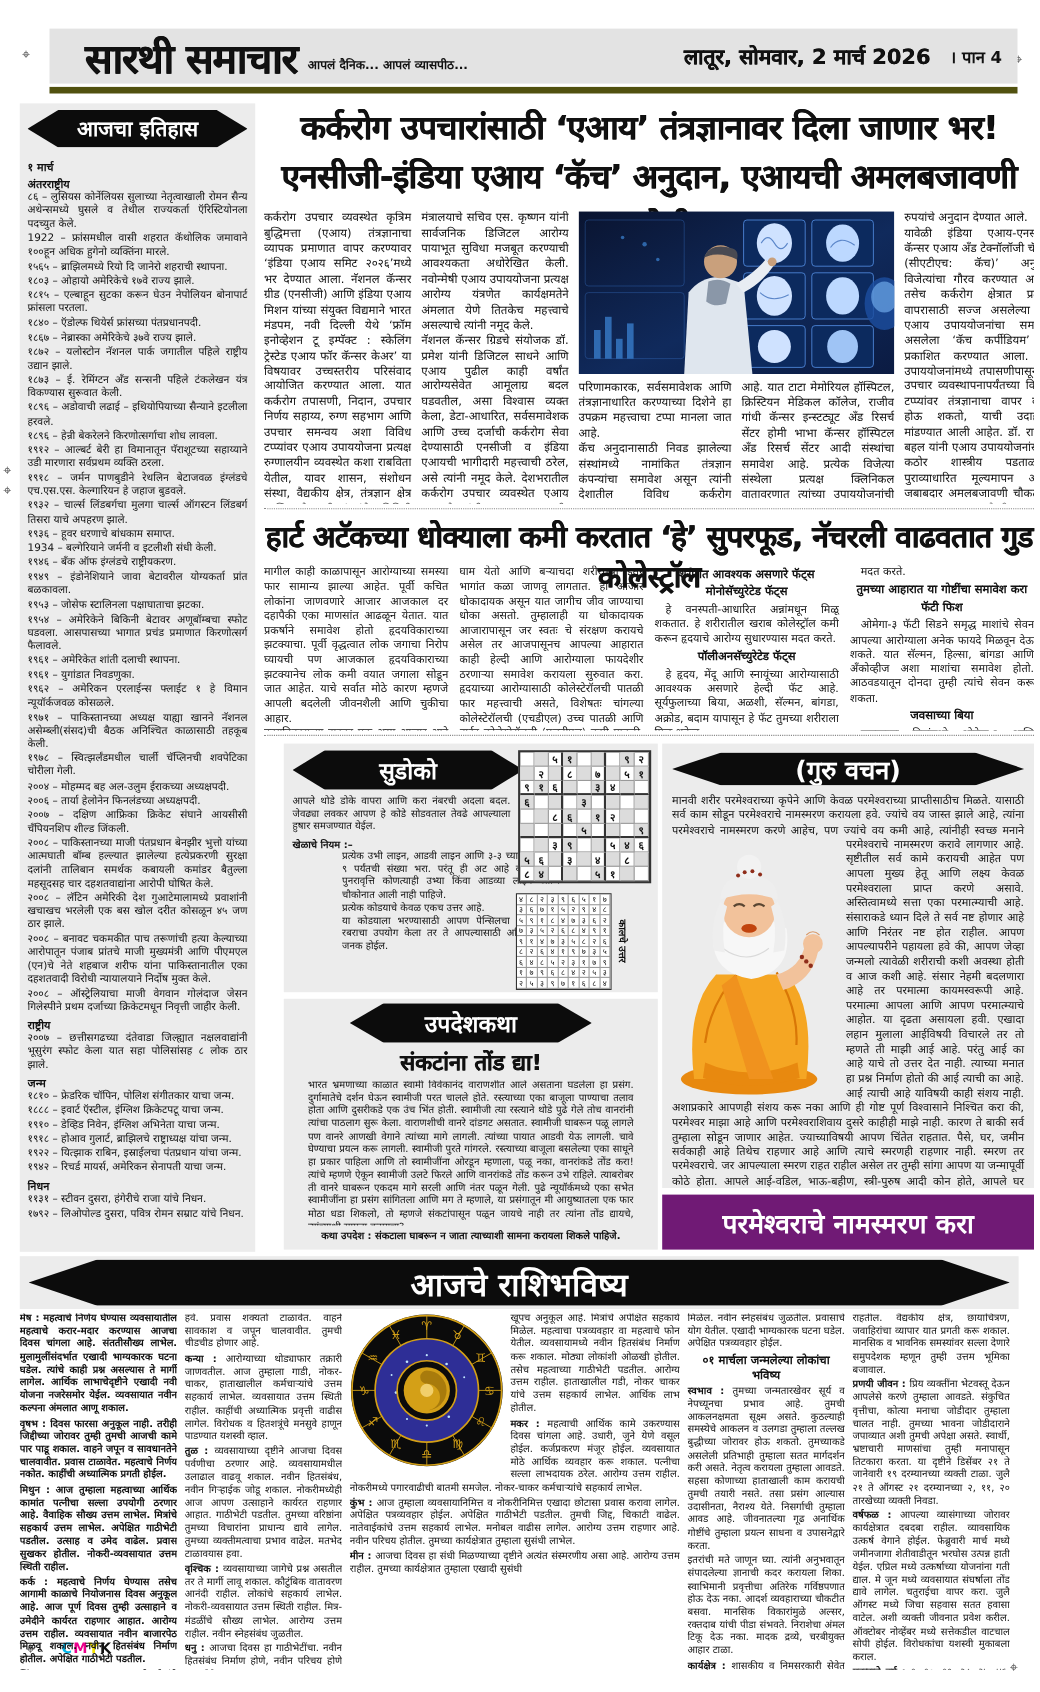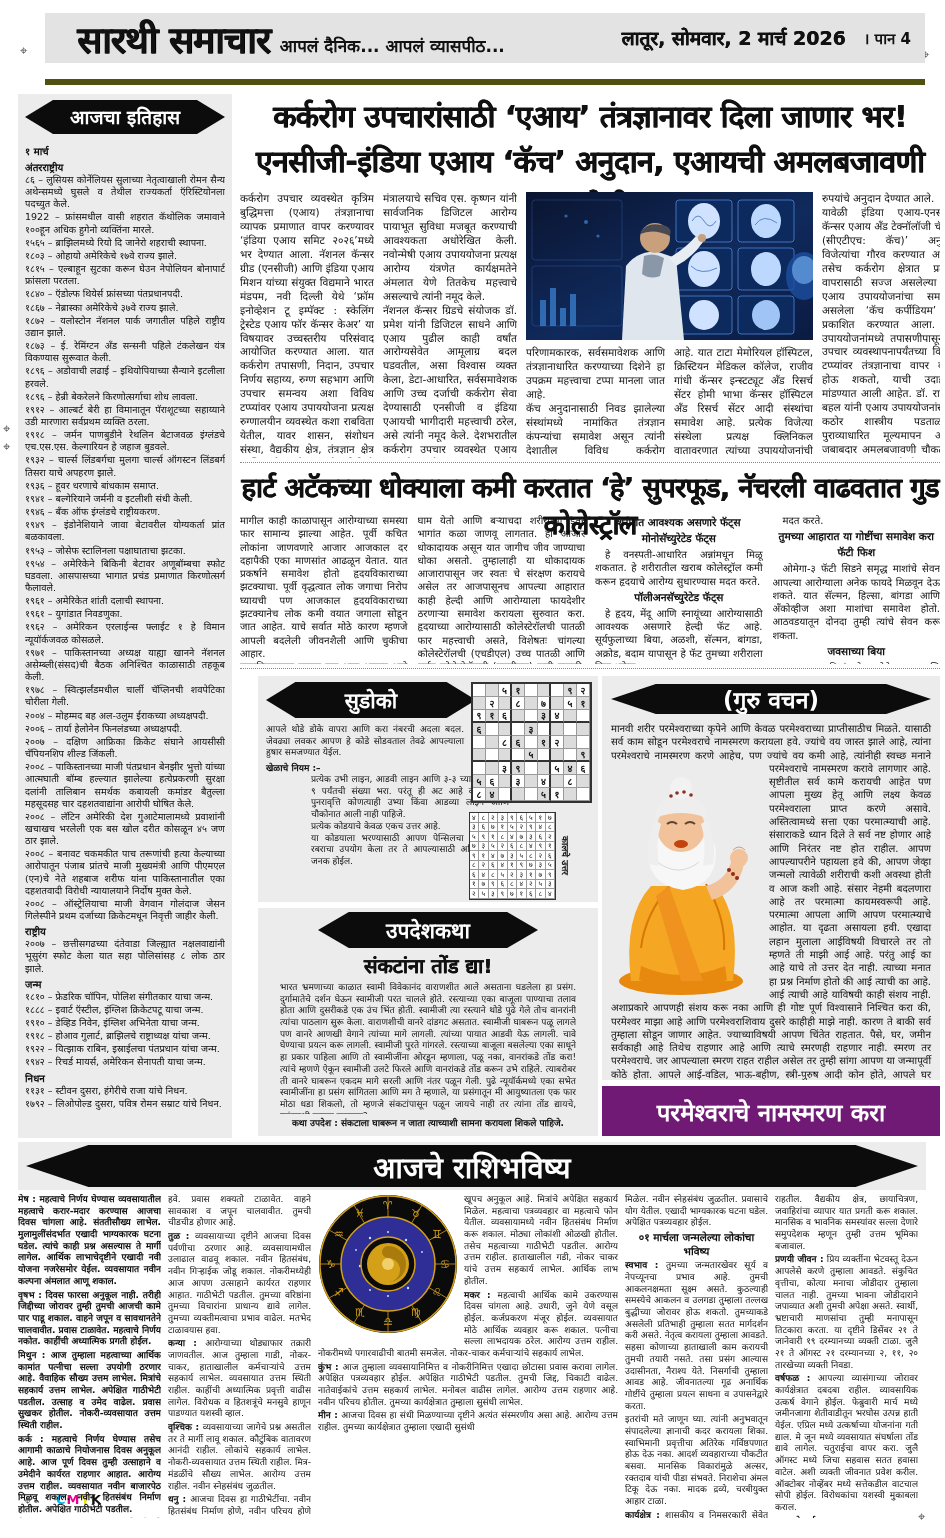--- a/index.html
+++ b/index.html
@@ -11,21 +11,21 @@
   .ov{overflow:hidden;}
 
   
   .regmark{color:#555;font-size:13px;line-height:1;}
   .cmyk{font-weight:bold;font-size:13px;letter-spacing:1px;}
   .cmyk .c{color:#00b7eb}.cmyk .m{color:#ec008c}.cmyk .y{color:#f5e400}.cmyk .k{color:#111}
 
   
   .header{background:#e3e3e3;display:flex;align-items:center;padding:0 14px;box-sizing:border-box;}
   .masthead{font-size:37px;font-weight:bold;letter-spacing:-1px;text-shadow:0.8px 0 #000;}
-  .tagline{font-size:17px;margin-left:10px;margin-top:14px;font-weight:bold;}
+  .tagline{font-size:11px;margin-left:10px;margin-top:14px;font-weight:bold;}
   .dateline{margin-left:auto;font-size:19px;font-weight:bold;text-shadow:0.4px 0 #000;}
   .pageno{font-size:15px;font-weight:bold;margin-left:18px;}
   .oliverule{background:#51510f;}
 
   
   .ribbon{background:#0c0c0c;color:#fff;font-weight:bold;text-align:center;
           display:flex;align-items:center;justify-content:center;}
   .rib-side{clip-path:polygon(0 50%,14% 0,86% 0,100% 50%,86% 100%,14% 100%);}
   .rib-long{clip-path:polygon(0 50%,7% 0,93% 0,100% 50%,93% 100%,7% 100%);}
 
@@ -73,21 +73,21 @@
   <div class="abs cmyk" style="left:46px;top:44px;"><span class="c">C</span><span class="m">M</span><span class="y">Y</span><span class="k">K</span></div>
   <div class="abs regmark" style="left:922px;top:48px;">⌖</div>
   <div class="abs regmark" style="left:3px;top:422px;">⌖</div>
   <div class="abs regmark" style="left:3px;top:440px;">⌖</div>
   <div class="abs regmark" style="left:927px;top:756px;">⌖</div>
   <div class="abs regmark" style="left:927px;top:774px;">⌖</div>
   <div class="abs regmark" style="left:24px;top:1494px;">⌖</div>
   <div class="abs cmyk" style="left:56px;top:1492px;"><span class="c">C</span><span class="m">M</span><span class="y">Y</span><span class="k">K</span></div>
   <div class="abs regmark" style="left:918px;top:1510px;">⌖</div>
 
-  <div class="abs header" style="left:45px;top:13px;width:880px;height:50px;padding-left:32px;">
+  <div class="abs header" style="left:45px;top:26px;width:880px;height:50px;padding-left:32px;">
     <span class="masthead">सारथी समाचार</span>
     <span class="tagline">आपलं दैनिक... आपलं व्यासपीठ...</span>
     <span class="dateline">लातूर, सोमवार, 2 मार्च 2026</span>
     <span class="pageno">। पान 4</span>
   </div>
   <div class="abs oliverule" style="left:45px;top:79px;width:880px;height:6px;"></div>
 
   <div class="abs graybox ov" style="left:18px;top:94px;width:214px;height:1044px;padding:4px 7px;box-sizing:border-box;">
     <div class="ribbon rib-side" style="height:34px;font-size:19px;margin:2px 0 8px 0;">
       <span>आजचा इतिहास</span>
@@ -103,21 +103,21 @@
         <div class="hist-item">१८४० – ऍडोल्फ थियेर्स फ्रांसच्या पंतप्रधानपदी.</div>
         <div class="hist-item">१८६७ – नेब्रास्का अमेरिकेचे ३७वे राज्य झाले.</div>
         <div class="hist-item">१८७२ – यलोस्टोन नॅशनल पार्क जगातील पहिले राष्ट्रीय उद्यान झाले.</div>
         <div class="hist-item">१८७३ – ई. रेमिंग्टन अँड सन्सनी पहिले टंकलेखन यंत्र विकण्यास सुरूवात केली.</div>
         <div class="hist-item">१८९६ – अडोवाची लढाई – इथियोपियाच्या सैन्याने इटलीला हरवले.</div>
         <div class="hist-item">१८९६ – हेन्री बेकरेलने किरणोत्सर्गाचा शोध लावला.</div>
         <div class="hist-item">१९१२ – आल्बर्ट बेरी हा विमानातून पॅराशूटच्या सहाय्याने उडी मारणारा सर्वप्रथम व्यक्ति ठरला.</div>
         <div class="hist-item">१९१८ – जर्मन पाणबुडीने रेथलिन बेटाजवळ इंग्लंडचे एच.एस.एस. केल्गारियन हे जहाज बुडवले.</div>
         <div class="hist-item">१९३२ – चार्ल्स लिंडबर्गचा मुलगा चार्ल्स ऑगस्टन लिंडबर्ग तिसरा याचे अपहरण झाले.</div>
         <div class="hist-item">१९३६ – हूवर धरणाचे बांधकाम समाप्त.</div>
-        <div class="hist-item">१९४१ – बल्गेरियाने जर्मनी व इटलीशी संधी केली.</div>
+        <div class="hist-item">1934 – बल्गेरियाने जर्मनी व इटलीशी संधी केली.</div>
         <div class="hist-item">१९४६ – बँक ऑफ इंग्लंडचे राष्ट्रीयकरण.</div>
         <div class="hist-item">१९४९ – इंडोनेशियाने जावा बेटावरील योग्यकर्ता प्रांत बळकावला.</div>
         <div class="hist-item">१९५३ – जोसेफ स्टालिनला पक्षाघाताचा झटका.</div>
         <div class="hist-item">१९५४ – अमेरिकेने बिकिनी बेटावर अणूबॉम्बचा स्फोट घडवला. आसपासच्या भागात प्रचंड प्रमाणात किरणोत्सर्ग फैलावले.</div>
         <div class="hist-item">१९६१ – अमेरिकेत शांती दलाची स्थापना.</div>
         <div class="hist-item">१९६१ – युगांडात निवडणुका.</div>
         <div class="hist-item">१९६२ – अमेरिकन एरलाईन्स फ्लाईट १ हे विमान न्यूयॉर्कजवळ कोसळले.</div>
         <div class="hist-item">१९७१ – पाकिस्तानच्या अध्यक्ष याह्या खानने नॅशनल असेम्ब्ली(संसद)ची बैठक अनिश्चित काळासाठी तहकूब केली.</div>
         <div class="hist-item">१९७८ – स्वित्झर्लंडमधील चार्ली चॅप्लिनची शवपेटिका चोरीला गेली.</div>
         <div class="hist-item">२००४ – मोहम्मद बह अल-उलुम ईराकच्या अध्यक्षपदी.</div>
@@ -505,22 +505,22 @@
   <div class="abs cols ov" style="left:18px;top:1194px;width:908px;height:324px;gap:7px;">
     <div id="hc1" class="h-col ov" style="flex:0 0 143px;font-weight:bold;">
         <div class="para"><b>मेष : </b>महत्वाचे निर्णय घेण्यास व्यवसायातील महत्वाचे करार-मदार करण्यास आजचा दिवस चांगला आहे. संततीसौख्य लाभेल. मुलामुलींसंदर्भात एखादी भाग्यकारक घटना घडेल. त्यांचे काही प्रश्न असल्यास ते मार्गी लागेल. आर्थिक लाभाचेदृष्टीने एखादी नवी योजना नजरेसमोर येईल. व्यवसायात नवीन कल्पना अंमलात आणू शकाल.</div>
         <div class="para"><b>वृषभ : </b>दिवस फारसा अनुकूल नाही. तरीही जिद्दीच्या जोरावर तुम्ही तुमची आजची कामे पार पाडू शकाल. वाहने जपून व सावधानतेने चालवावीत. प्रवास टाळावेत. महत्वाचे निर्णय नकोत. काहींची अध्यात्मिक प्रगती होईल.</div>
         <div class="para"><b>मिथुन : </b>आज तुम्हाला महत्वाच्या आर्थिक कामांत पत्नीचा सल्ला उपयोगी ठरणार आहे. वैवाहिक सौख्य उत्तम लाभेल. मित्रांचे सहकार्य उत्तम लाभेल. अपेक्षित गाठीभेटी पडतील. उत्साह व उमेद वाढेल. प्रवास सुखकर होतील. नोकरी-व्यवसायात उत्तम स्थिती राहील.</div>
         <div class="para"><b>कर्क : </b>महत्वाचे निर्णय घेण्यास तसेच आगामी काळाचे नियोजनास दिवस अनुकूल आहे. आज पूर्ण दिवस तुम्ही उत्साहाने व उमेदीने कार्यरत राहणार आहात. आरोग्य उत्तम राहील. व्यवसायात नवीन बाजारपेठ मिळवू शकाल. नवीन हितसंबंध निर्माण होतील. अपेक्षित गाठीभेटी पडतील.</div>
         <div class="para"><b>सिंह : </b>सध्या आपणाला नातेवाईकांचे सहकार्य मिळणार नाही, हे गृहितच धरावयास हवे. नातेवाईकांशी मतभेदाची शक्यता आहे. मानसिक अस्वास्थता जाणवेल. प्रकृतीकडे लक्ष द्यावयास</div>
       </div>
     <div id="hc2" class="h-col ov" style="flex:0 0 143px;">
         <div class="para">हवे. प्रवास शक्यतो टाळावेत. वाहने सावकाश व जपून चालवावीत. तुमची चीडचीड होणार आहे.</div>
+        <div class="para"><b>कन्या : </b>आरोग्याच्या थोड्याफार तक्रारी जाणवतील. आज तुम्हाला गाडी, नोकर-चाकर, हाताखालील कर्मचाऱ्यांचे उत्तम सहकार्य लाभेल. व्यवसायात उत्तम स्थिती राहील. काहींची अध्यात्मिक प्रवृत्ती वाढीस लागेल. विरोधक व हितशत्रूंचे मनसुवे हाणून पाडण्यात यशस्वी व्हाल.</div>
         <div class="para"><b>तुळ : </b>व्यवसायाच्या दृष्टीने आजचा दिवस पर्वणीचा ठरणार आहे. व्यवसायामधील उलाढाल वाढवू शकाल. नवीन हितसंबंध, नवीन गिऱ्हाईक जोडू शकाल. नोकरीमध्येही आज आपण उत्साहाने कार्यरत राहणार आहात. गाठीभेटी पडतील. तुमच्या वरिष्ठांना तुमच्या विचारांना प्राधान्य द्यावे लागेल. तुमच्या व्यक्तीमत्वाचा प्रभाव वाढेल. मतभेद टाळावयास हवा.</div>
-        <div class="para"><b>कन्या : </b>आरोग्याच्या थोड्याफार तक्रारी जाणवतील. आज तुम्हाला गाडी, नोकर-चाकर, हाताखालील कर्मचाऱ्यांचे उत्तम सहकार्य लाभेल. व्यवसायात उत्तम स्थिती राहील. काहींची अध्यात्मिक प्रवृत्ती वाढीस लागेल. विरोधक व हितशत्रूंचे मनसुवे हाणून पाडण्यात यशस्वी व्हाल.</div>
         <div class="para"><b>वृश्चिक : </b>व्यवसायाच्या जागेचे प्रश्न असतील तर ते मार्गी लावू शकाल. कौटुंबिक वातावरण आनंदी राहील. लोकांचे सहकार्य लाभेल. नोकरी-व्यवसायात उत्तम स्थिती राहील. मित्र-मंडळींचे सौख्य लाभेल. आरोग्य उत्तम राहील. नवीन स्नेहसंबंध जुळतील.</div>
         <div class="para"><b>धनु : </b>आजचा दिवस हा गाठीभेटींचा. नवीन हितसंबंध निर्माण होणे, नवीन परिचय होणे या दृष्टीने</div>
       </div>
     <div id="hcm" class="h-col ov" style="flex:0 0 300px;">
       <span class="wheel-float">
         <svg width="140" height="140" viewBox="0 0 140 140">
           <circle cx="70" cy="70" r="69" fill="#0b0b0b"></circle>
           <circle cx="70" cy="70" r="68" fill="none" stroke="#d4a017" stroke-width="1.5"></circle>
           <g id="spokes" stroke="#d4a017" stroke-width="0.8">
               <line x1="117" y1="70" x2="138" y2="70"></line>

